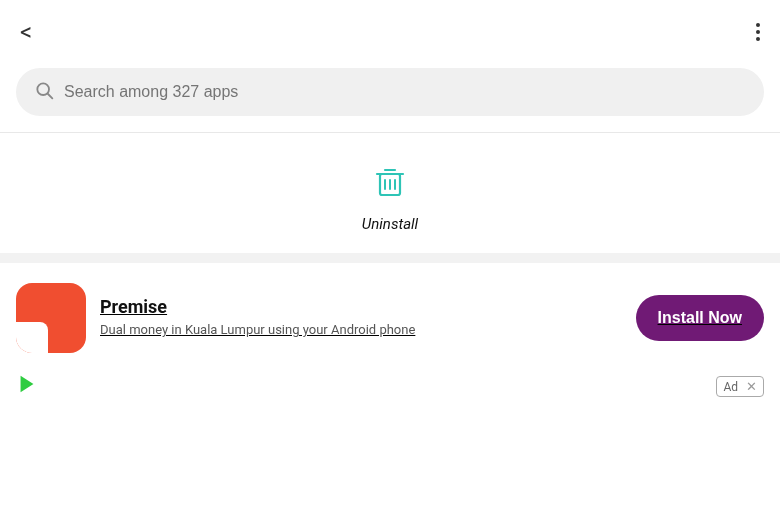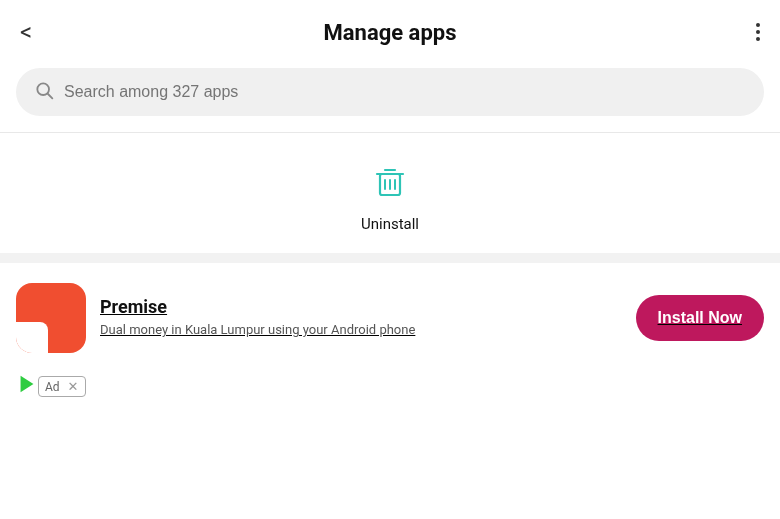--- a/index.html
+++ b/index.html
@@ -104,20 +104,21 @@
       width: 48px;
       height: 48px;
       display: flex;
       align-items: center;
       justify-content: center;
     }
     .action-label {
       font-size: 15px;
       color: #111;
       text-align: center;
+      font-style: italic;
     }
 
     
     .trash-icon svg, .dual-icon svg, .perm-icon svg {
       width: 40px;
       height: 40px;
     }
 
     
     .section-divider {
@@ -161,35 +162,36 @@
       font-weight: 700;
       color: #111;
       margin-bottom: 4px;
     }
     .app-desc {
       font-size: 13px;
       color: #555;
       line-height: 1.4;
     }
     .install-btn {
-      background: #be185d;
+      background: #701a75;
       color: #fff;
       border: none;
       border-radius: 24px;
       padding: 14px 22px;
       font-size: 16px;
       font-weight: 600;
       cursor: pointer;
       white-space: nowrap;
       flex-shrink: 0;
     }
 
     
     .ad-bottom {
       display: flex;
+      justify-content: space-between;
       align-items: center;
       padding: 4px 16px 10px 16px;
       background: #fff;
     }
     .play-icon {
       color: #2ecc40;
       font-size: 20px;
     }
     .ad-badge {
       display: flex;
@@ -206,21 +208,20 @@
       color: #999;
       cursor: pointer;
       margin-left: 4px;
     }
   </style>
 </head>
 <body>
 
 <div class="header">
   <span class="header-back">&lt;</span>
-  <span class="header-title">Manage apps</span>
   <div class="header-more">
     <div class="dots">
       <div class="dot"></div>
       <div class="dot"></div>
       <div class="dot"></div>
     </div>
   </div>
 </div>
 
 <div class="search-container">

